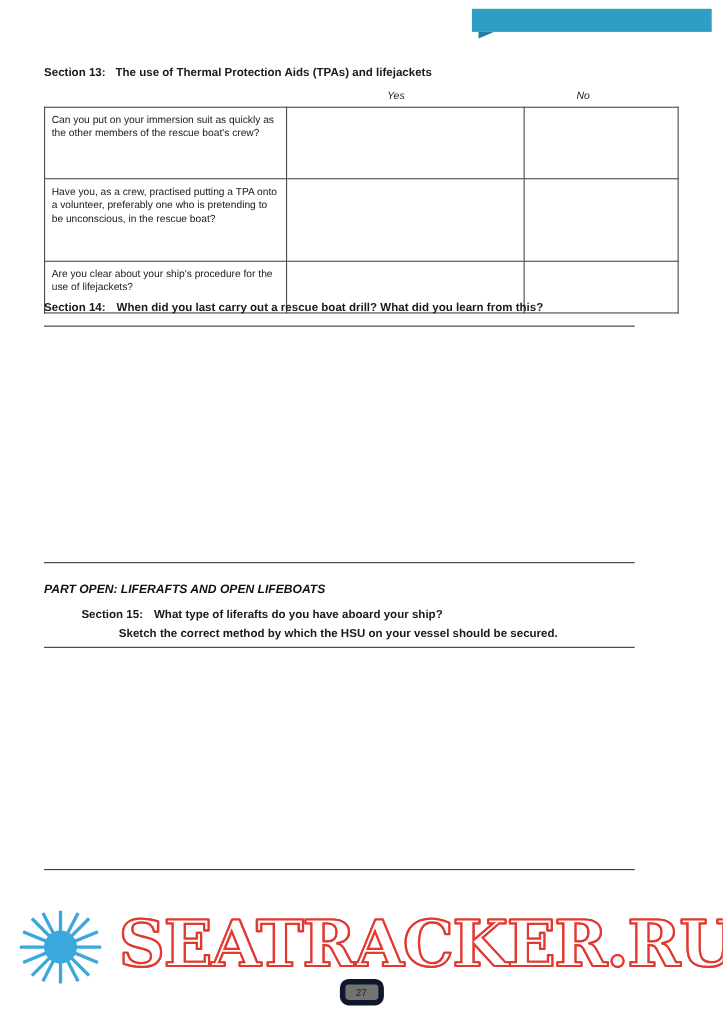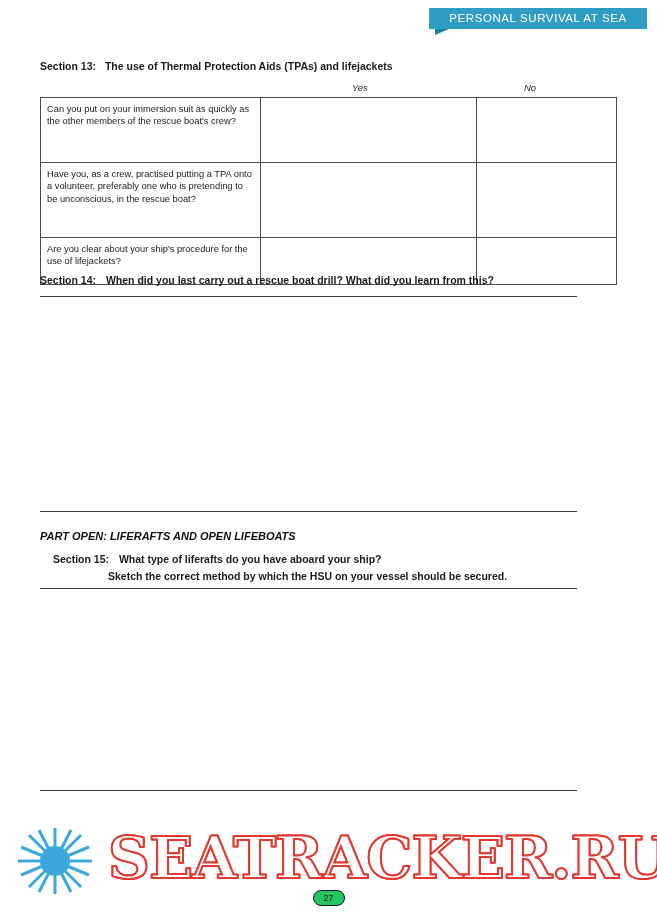--- a/index.html
+++ b/index.html
@@ -149,36 +149,35 @@
   }
 
   
   .page-number {
     position: absolute;
     left: 50%;
     transform: translateX(-50%);
     top: 890px;
     width: 30px;
     height: 14px;
-    border: 1px solid #0f172a;
+    border: 5px solid #0f172a;
     border-radius: 8px;
     font-size: 9px;
     line-height: 14px;
     text-align: center;
     color: #222;
-    background: #22c55e;
+    background: #737373;
   }
 </style>
 </head>
 <body>
 
 <div class="header-banner">
   <div class="banner-body"></div>
   <div class="banner-tail"></div>
-  <div class="banner-text">PERSONAL SURVIVAL AT SEA</div>
 </div>
 
 <div class="section-heading" style="left:40px; top:60px;">
   <span class="sec-label">Section 13:</span>
   <span class="sec-text" style="margin-left:6px;">The use of Thermal Protection Aids (TPAs) and lifejackets</span>
 </div>
 
 <div class="col-head" style="left:352px; top:82px;">Yes</div>
 <div class="col-head" style="left:524px; top:82px;">No</div>
 
@@ -205,21 +204,21 @@
 <div class="section-heading" style="left:40px; top:274px;">
   <span class="sec-label">Section 14:</span>
   <span class="sec-text" style="margin-left:7px;">When did you last carry out a rescue boat drill? What did you learn from this?</span>
 </div>
 <div class="rule" style="left:40px; top:296px; width:537px;"></div>
 <div style="position:absolute; left:40px; top:300px; width:537px; height:205px;"></div>
 <div class="rule" style="left:40px; top:511px; width:537px;"></div>
 
 <div class="part-heading" style="left:40px; top:530px;">PART OPEN: LIFERAFTS AND OPEN LIFEBOATS</div>
 
-<div class="section-heading" style="left:24px; top:553px;padding-left:29px;">
+<div class="section-heading" style="left:45px; top:553px;padding-left:29px;">
   <span class="sec-label">Section 15:</span>
   <span class="sec-text" style="margin-left:7px;">What type of liferafts do you have aboard your ship?</span>
 </div>
 
 <div class="sketch-line" style="left:108px; top:570px;">Sketch the correct method by which the HSU on your vessel should be secured.</div>
 
 <div class="rule" style="left:40px; top:588px; width:537px;"></div>
 <div style="position:absolute; left:40px; top:592px; width:537px; height:196px;"></div>
 <div class="rule" style="left:40px; top:790px; width:537px;"></div>
 

